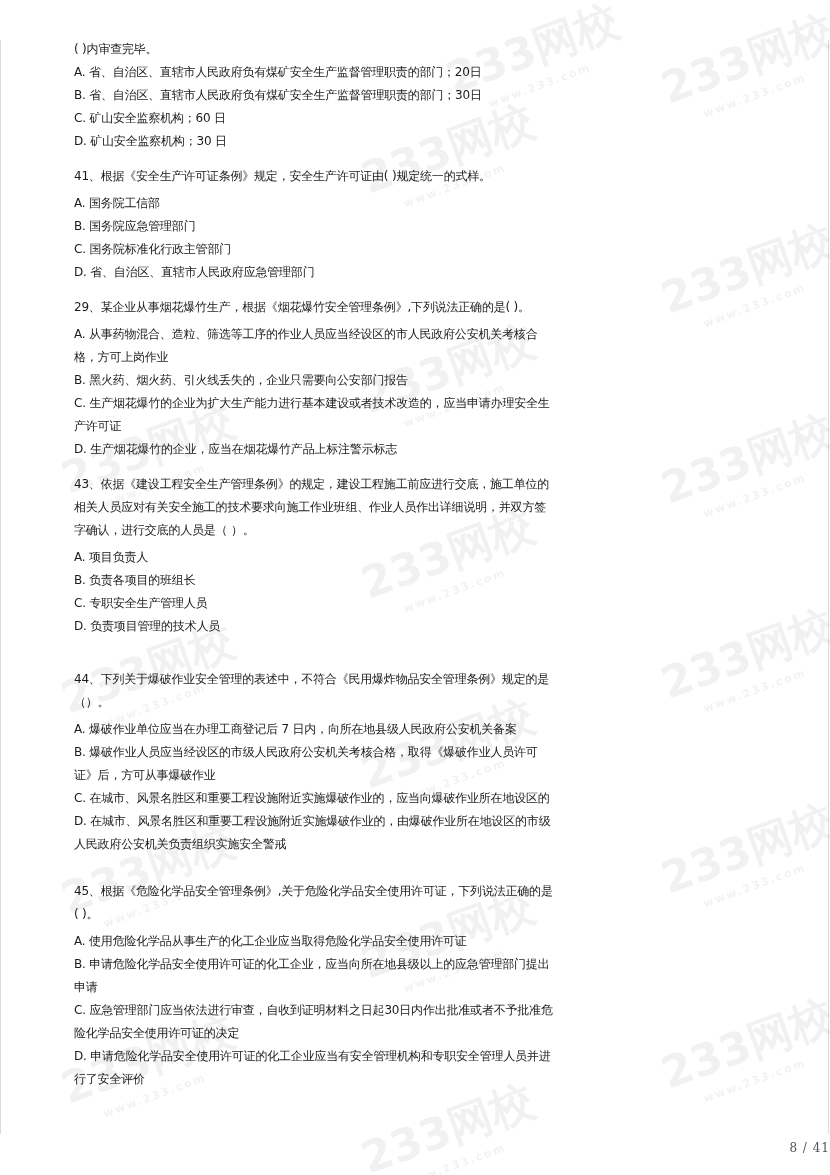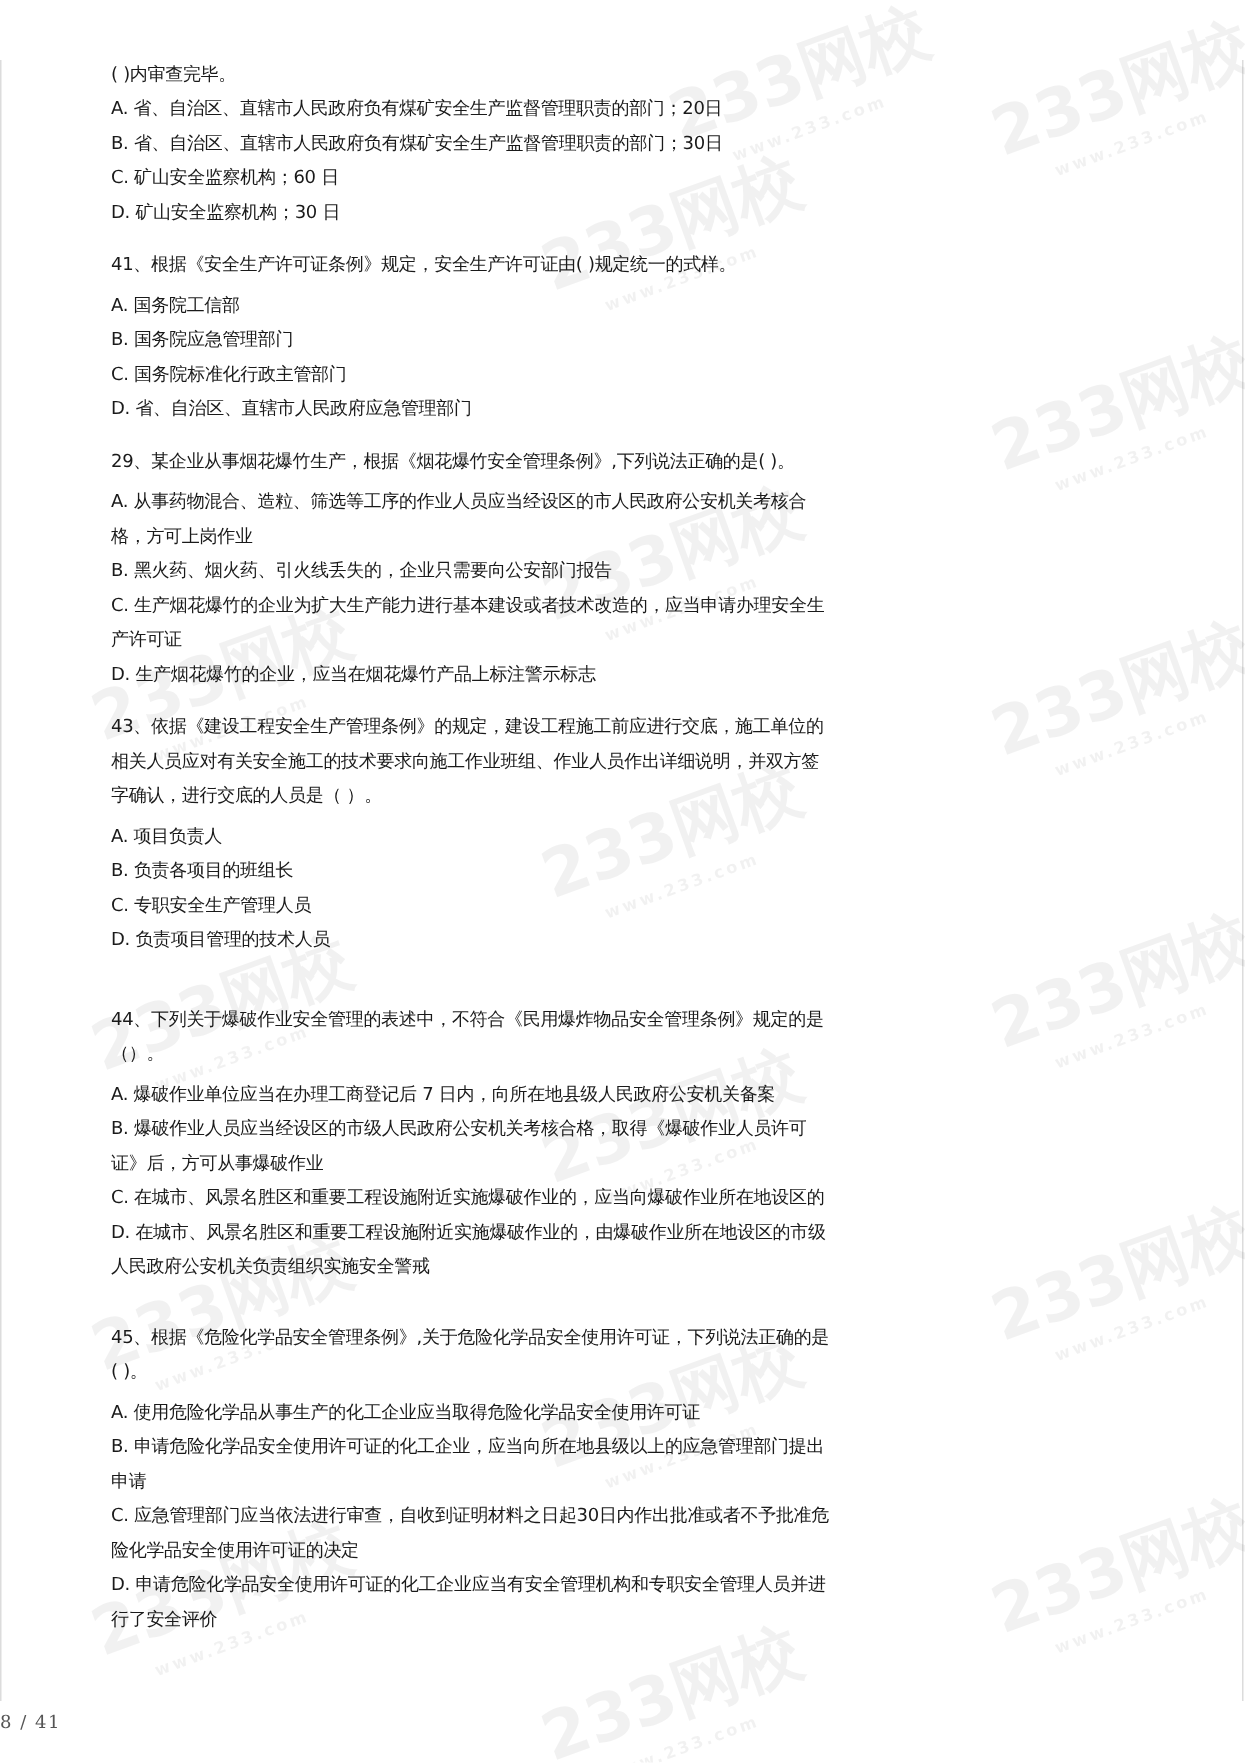--- a/index.html
+++ b/index.html
@@ -6,21 +6,21 @@
     body { width: 830px; height: 1175px; position: relative; overflow: hidden; font-family: "DejaVu Sans", "Liberation Sans", sans-serif; color: #1a1a1a; }
     .edge-left { position: absolute; left: 0; top: 40px; width: 1px; height: 1094px; background: #dcdcdc; }
     .edge-right { position: absolute; right: 1px; top: 40px; width: 1px; height: 1094px; background: #dcdcdc; }
     .page { position: absolute; left: 74px; top: 0; width: 690px; }
     .line { font-size: 12px; line-height: 23px; white-space: nowrap; letter-spacing: -0.2px; }
     .q { margin-top: 10px; }
     .first { margin-top: 10px; }
     .wm { position: absolute; color: rgba(0,0,0,0.055); font-weight: bold; font-family: "DejaVu Sans", sans-serif; transform: rotate(-20deg); pointer-events: none; white-space: nowrap; }
     .wm .big { font-size: 44px; display: block; }
     .wm .small { font-size: 11px; display: block; margin-left: 30px; letter-spacing: 2px; }
-    .footer { position: absolute; top: 1141px; left: 0; width: 830px; text-align: left; font-family: "DejaVu Serif", serif; font-size: 12px; color: #555; letter-spacing: 1px; }
+    .footer { position: absolute; top: 1141px; left: 0; width: 830px; text-align: right; font-family: "DejaVu Serif", serif; font-size: 12px; color: #555; letter-spacing: 1px; }
   </style>
 </head>
 <body>
 
 <div class="edge-left"></div>
 <div class="edge-right"></div>
 
 <div class="wm" style="left:445px;top:20px;">
     <span class="big">233网校</span>
     <span class="small">www.233.com</span>

